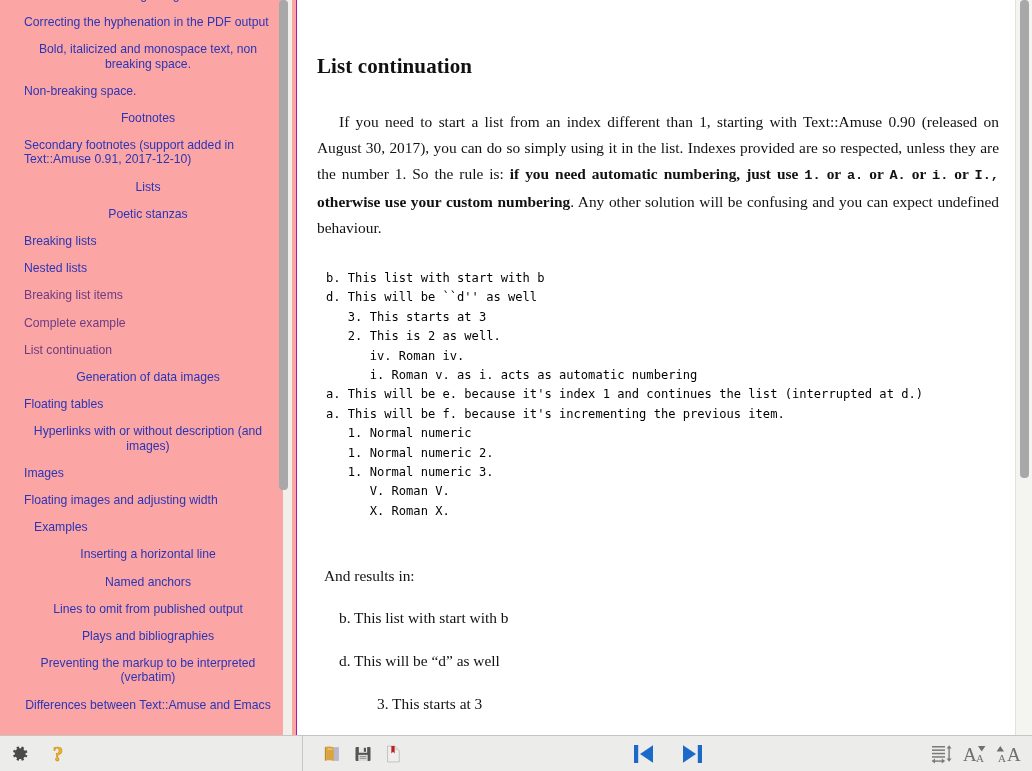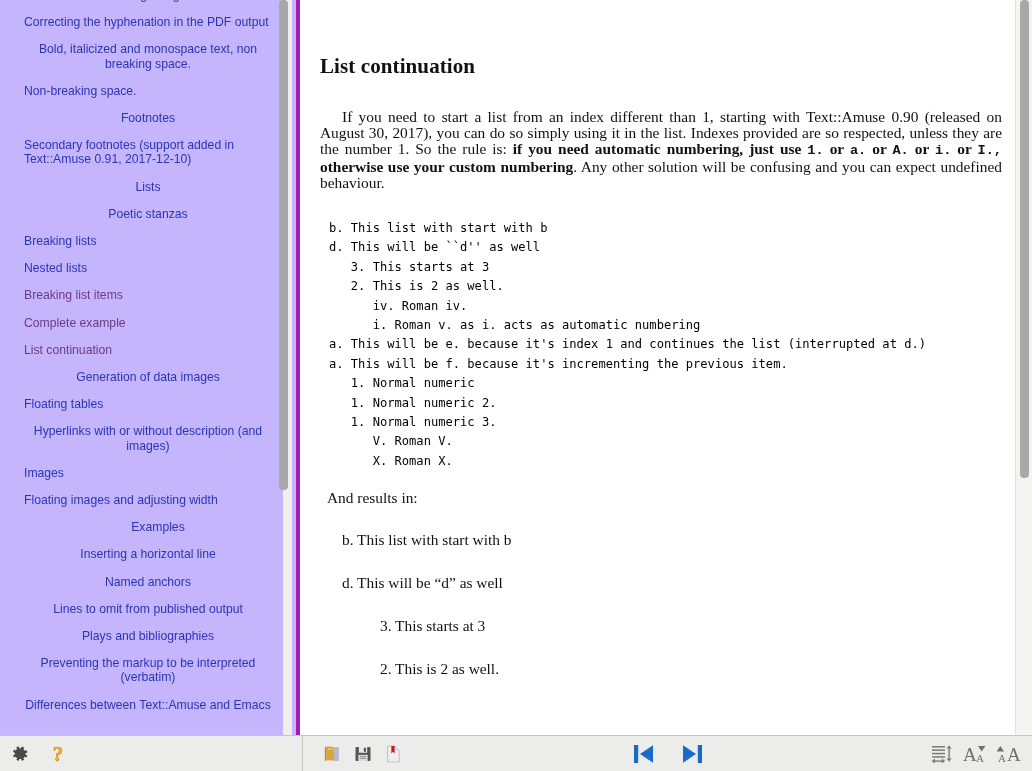--- a/index.html
+++ b/index.html
@@ -10,23 +10,23 @@
   }
   #app{position:relative;width:1032px;height:771px;display:flex;flex-direction:column;}
 
   
   .split{display:flex;flex:1 1 auto;height:735px;overflow:hidden;position:relative;}
 
   
   .sidebar{
     position:relative;
     width:296px;min-width:296px;
-    background:#c4b5fd;
+    background:#fca5a5;
     overflow:hidden;
-    border-right:4px solid #a21caf;
+    border-right:1px solid #a21caf;
   }
   .toc{
     position:absolute;
     top:-12px;left:0;right:0;
     padding:0 14px 6px 14px;
     width:268px;
     box-sizing:content-box;
   }
   .toc-item{
     display:block;
@@ -34,21 +34,21 @@
     font-size:12.2px;
     line-height:14.2px;
     text-decoration:none;
     margin:0 0 13px 0;
     cursor:pointer;
     letter-spacing:0px;
   }
   .toc-item.visited{color:#6d3b82;}
   .toc-item.lvl1{padding-left:0px;text-align:center;}
   .toc-item.lvl2{padding-left:10px;}
-  .toc-item.lvl3{padding-left:20px;text-align:center;}
+  .toc-item.lvl3{padding-left:20px;}
 
   
   .sb-track{
     position:absolute;top:0;right:4px;width:9px;height:100%;
     background:#f0efe9;
   }
   .sb-thumb{
     position:absolute;right:4px;width:9px;
     background:#a8a8a8;border-radius:4px;
   }
@@ -63,42 +63,42 @@
     font-family:"Liberation Serif",serif;
     color:#111;
   }
   .doc h1{
     font-size:21px;font-weight:bold;
     margin:54px 0 0 0;
     letter-spacing:0.1px;
   }
   .para{
     font-size:15.4px;
-    line-height:16px;
+    line-height:26px;
     text-align:justify;
     margin:30px 12px 0 0;
     text-indent:22px;
     width:682px;
   }
   .para b{font-weight:bold;}
   .para code, .para .mono{font-family:"Liberation Mono",monospace;font-size:13.6px;}
 
   .codeblock{
     font-family:"DejaVu Sans Mono",monospace;
     font-size:12.1px;
     line-height:19.4px;
     white-space:pre;
     margin:28px 0 0 9px;
     color:#000;
   }
 
   .results{
     font-family:"Liberation Serif",serif;
     font-size:15.4px;
-    margin:18px 0 0 7px;
+    margin:46px 0 0 7px;
   }
   .rlist{margin:0;padding:0;list-style:none;}
   .rlist li{
     font-family:"Liberation Serif",serif;
     font-size:15.4px;
     line-height:20px;
     margin:23px 0 0 0;
   }
   .ind1{padding-left:22px;}
   .ind2{padding-left:60px;}

